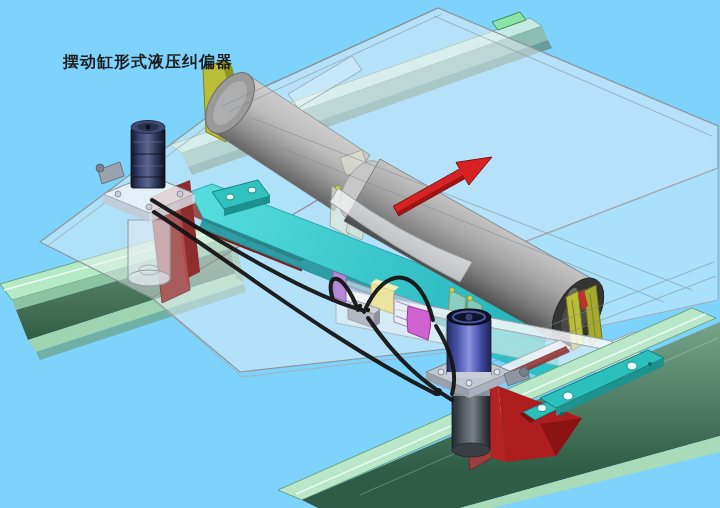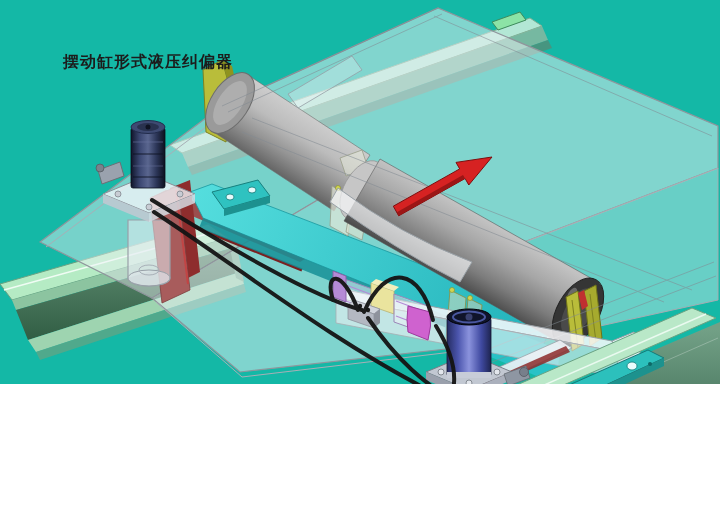--- a/index.html
+++ b/index.html
@@ -1,16 +1,16 @@
 <!DOCTYPE html>
 <html><head>
 <meta charset="utf-8">
 <style>
   html,body{margin:0;padding:0;background:#ffffff;}
-  .stage{position:relative;width:720px;height:384px;background:#14b8a6;overflow:hidden;
+  .stage{position:relative;width:720px;height:508px;background:#7dd3fc;overflow:hidden;
          font-family:Liberation Sans, sans-serif;}
   .diagram-label{position:absolute;left:63px;top:52px;font-size:16px;font-weight:700;
          color:#1c1c1c;letter-spacing:1px;user-select:none;}
   svg{position:absolute;left:0;top:0;}
 </style>
 </head>
 <body>
 
 <div class="stage">
 

